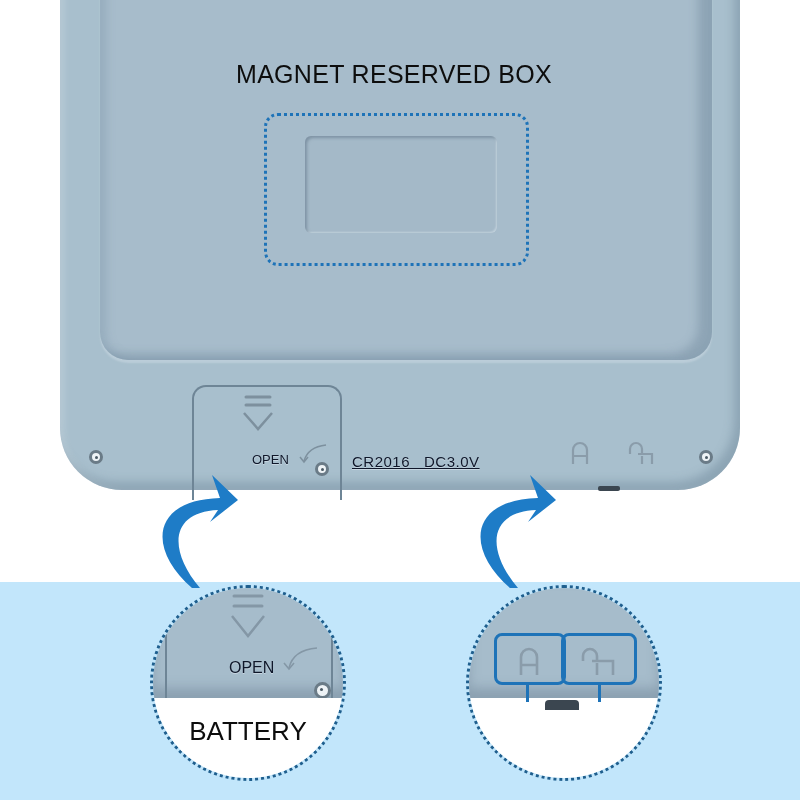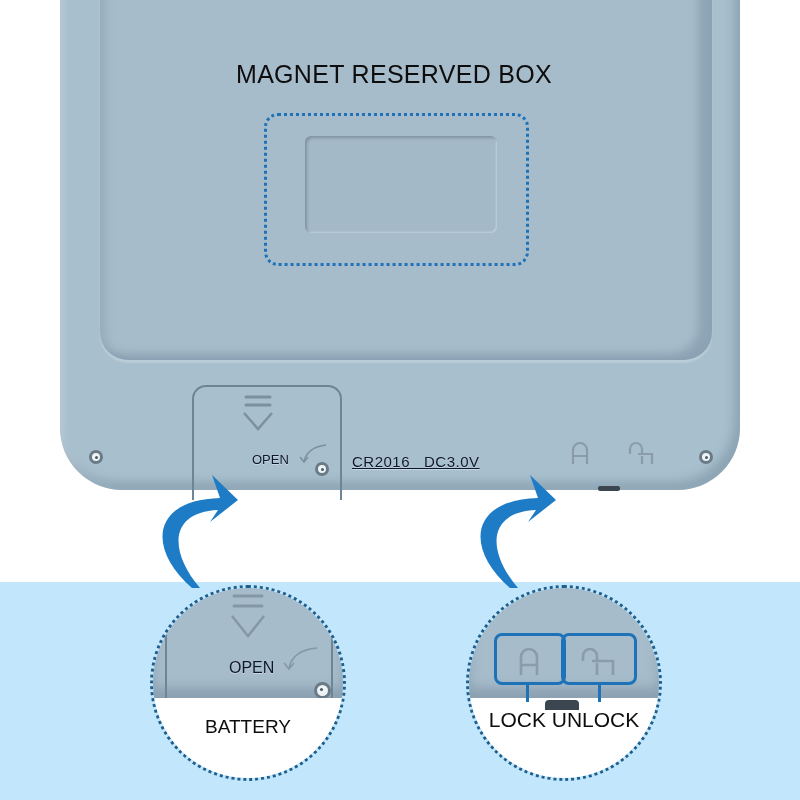--- a/index.html
+++ b/index.html
@@ -14,21 +14,21 @@
   #battery-door { left:192px; top:385px; width:150px; height:115px; border:2px solid #6e8596; border-bottom:none; border-radius:14px 14px 0 0; box-sizing:border-box; }
   .screw { width:14px; height:14px; border-radius:50%; background:#eef3f6; border:3px solid #6a7b87; box-sizing:border-box; }
   .screw::after { content:""; position:absolute; left:3px; top:3px; width:3px; height:3px; border-radius:50%; background:#4a5964; }
   .engraved { color:#0f172a; font-size:15px; text-shadow: 0 1px 0 rgba(220,230,238,0.6); }
   #spec { left:352px; top:453px; letter-spacing:0.5px;text-decoration:underline; }
   #open-label { left:252px; top:452px; font-size:13px; }
   #light-band { left:0; top:582px; width:800px; height:218px; background:#c2e6fb; }
   .circle { width:196px; height:196px; border-radius:50%; overflow:hidden; border:3px dotted #1f5f8e; box-sizing:border-box; }
   .circle-top { position:absolute; left:0; top:0; width:100%; height:58%; background:#a6bccb; box-shadow: inset 0 -10px 12px rgba(90,110,130,0.35); }
   .circle-bottom { position:absolute; left:0; top:58%; width:100%; height:42%; background:#ffffff; }
-  .circle-label { position:absolute; left:0; width:100%; text-align:center; font-size:19px; color:#0d0d0d; }
+  .circle-label { position:absolute; left:0; width:100%; text-align:center; font-size:26px; color:#0d0d0d; }
   .blue-box { position:absolute; border:3px solid #1e73b8; border-radius:8px; box-sizing:border-box; }
   .leader { position:absolute; width:3px; background:#1e73b8; }
 </style>
 </head>
 <body>
 
 <div id="device" class="abs"></div>
 <div id="panel" class="abs"></div>
 
 <div id="title" class="abs">MAGNET RESERVED BOX</div>
@@ -96,14 +96,13 @@
   <div class="blue-box" style="left:92px;top:45px;width:76px;height:52px;"></div>
   <svg class="abs" style="left:48px;top:57px;" width="24" height="32">
     <path d="M4,30 V12 A8,8 0 0 1 20,12 V30 M4,20 H20" fill="none" stroke="#8a9caa" stroke-width="2.6"></path>
   </svg>
   <svg class="abs" style="left:110px;top:57px;" width="40" height="32">
     <path d="M4,16 V11 A7,7 0 0 1 18,11 V16 M13,16 H34 V30 M18,30 V18" fill="none" stroke="#8a9caa" stroke-width="2.6"></path>
   </svg>
   <div class="abs" style="left:76px;top:112px;width:34px;height:10px;background:#3b4650;border-radius:4px 4px 0 0;"></div>
   <div class="leader" style="left:57px;top:96px;height:18px;"></div>
   <div class="leader" style="left:129px;top:96px;height:18px;"></div>
-  <div class="circle-label" style="top:120px;font-size:21px;">LOCK UNLOCK</div>
 </div>
 
 </body></html>

